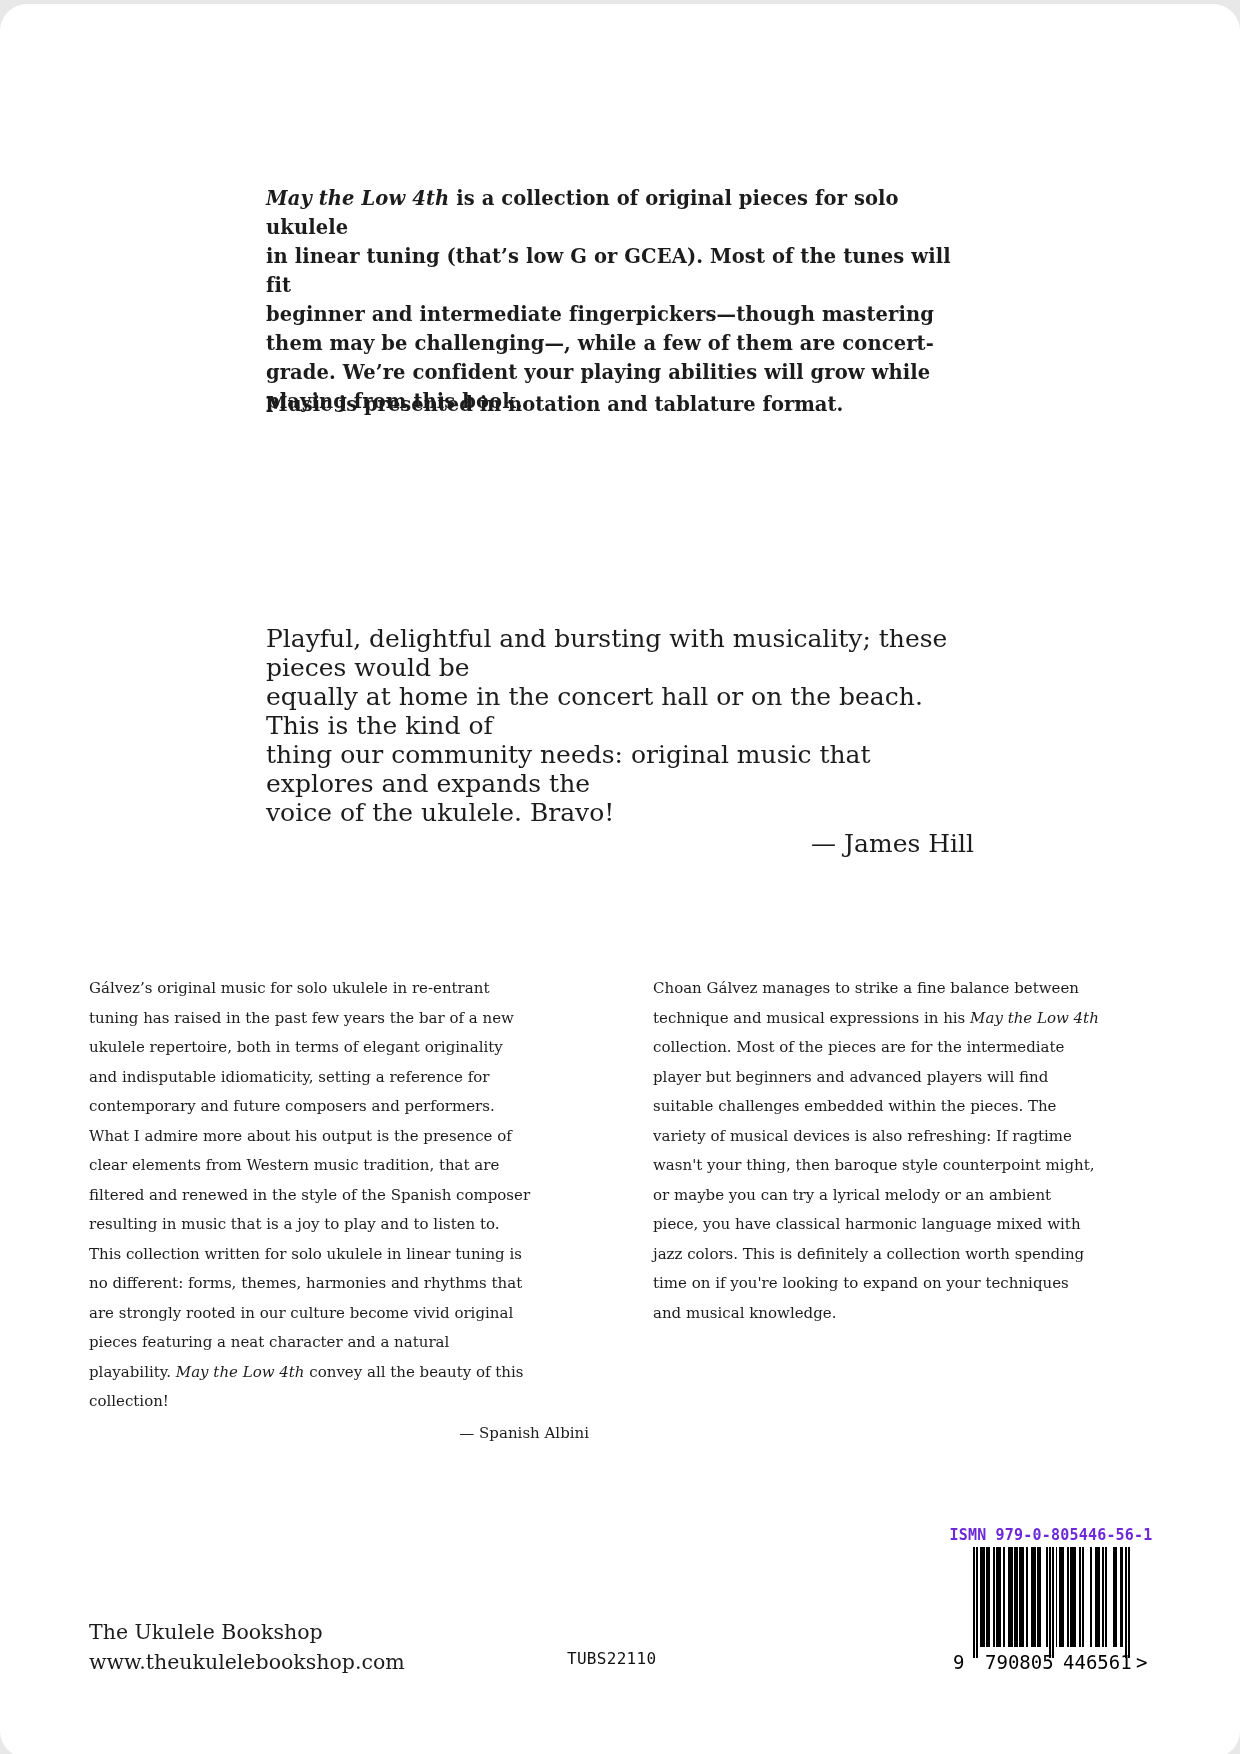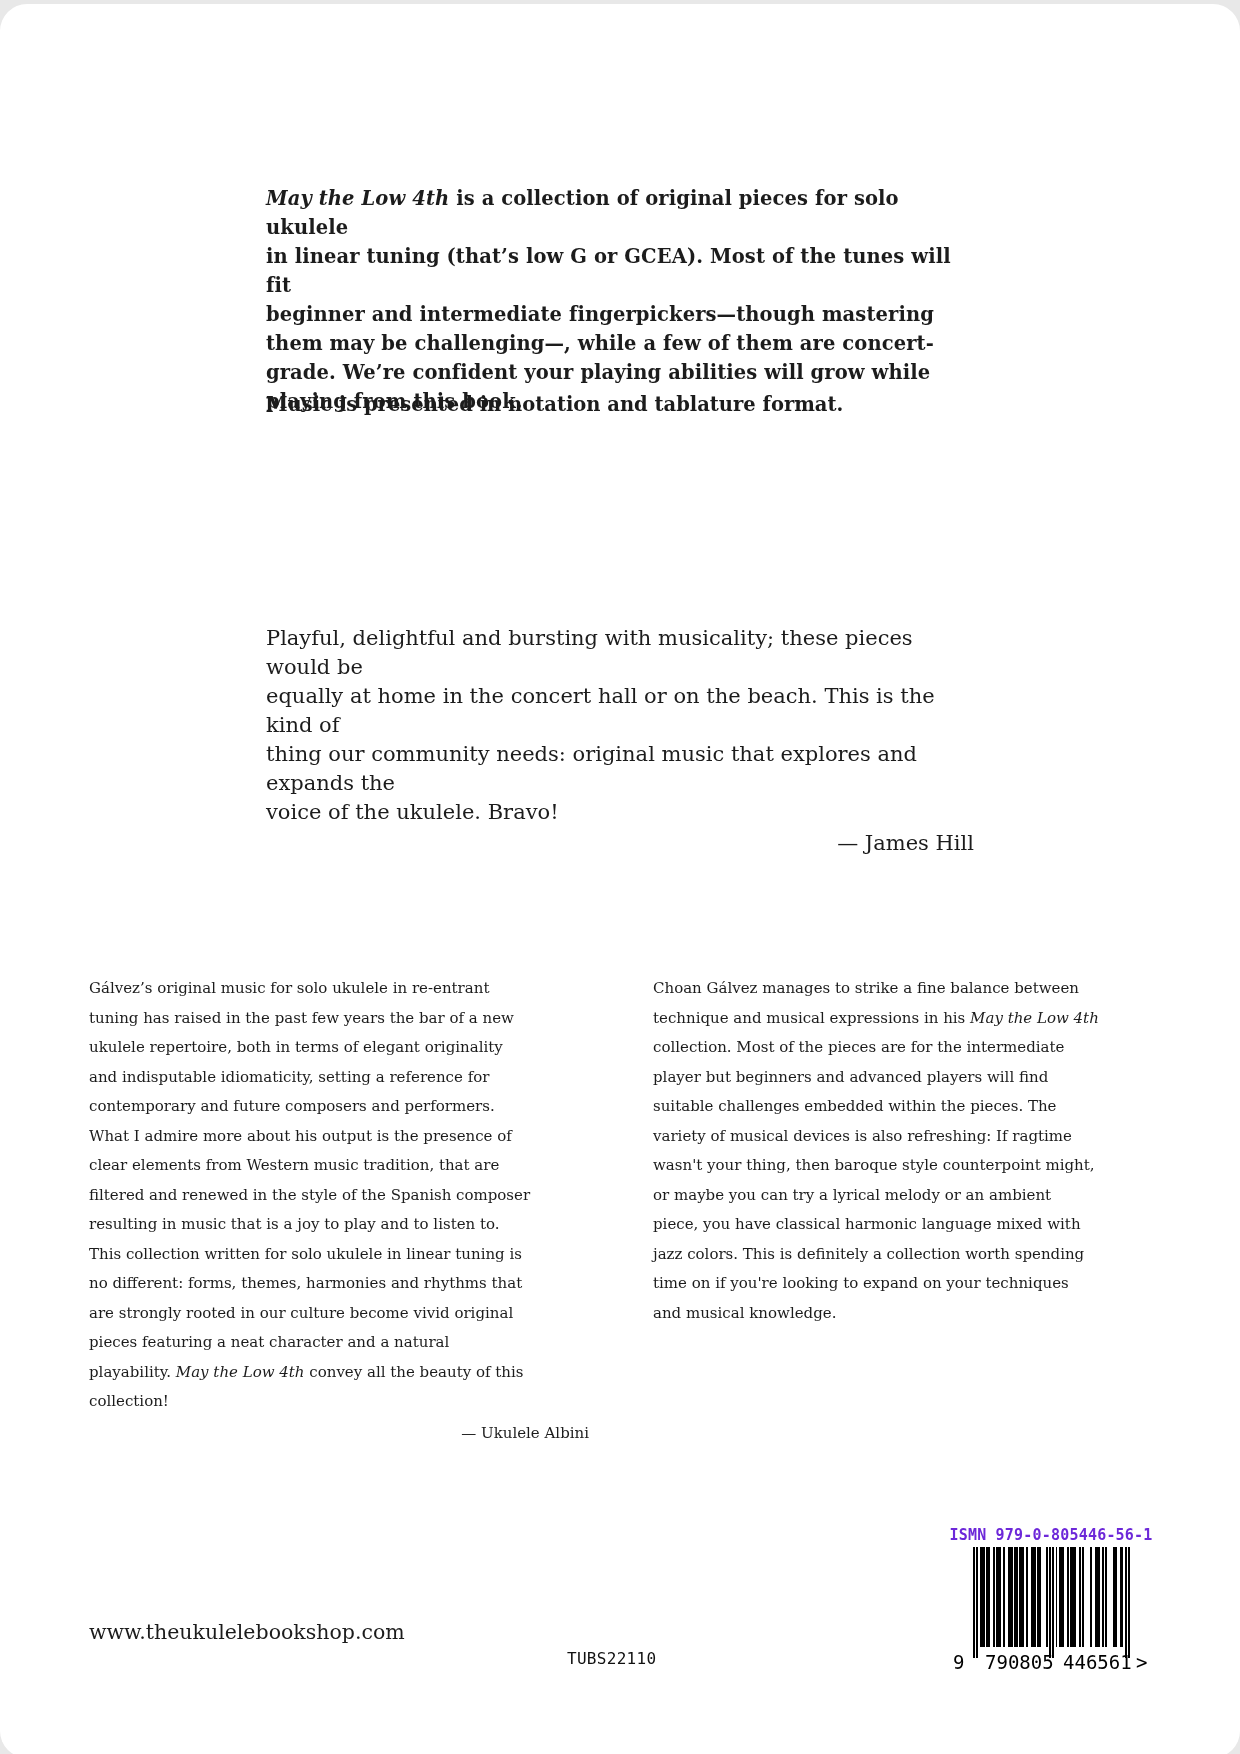--- a/index.html
+++ b/index.html
@@ -20,21 +20,21 @@
     left: 266px; top: 180px; width: 715px;
     font-size: 19.5px; font-weight: bold; line-height: 29px;
     letter-spacing: 0.1px;
   }
   .format-note {
     left: 266px; top: 386px; width: 715px;
     font-size: 19.5px; font-weight: bold; line-height: 29px;
   }
   .quote {
     left: 266px; top: 620px; width: 708px;
-    font-size: 21px; line-height: 29px;
+    font-size: 25px; line-height: 29px;
   }
   .col {
     font-size: 15px; line-height: 29.5px;
   }
   .col-left  { left: 89px;  top: 970px; width: 500px; }
   .col-right { left: 653px; top: 970px; width: 506px; }
   .attribution { display: block; text-align: right; margin-top: 2px; }
   .footer-left {
     left: 89px; top: 1613px; width: 420px;
     font-size: 20.5px; line-height: 30px;
@@ -69,28 +69,29 @@
 
   <div class="abs format-note">Music is presented in notation and tablature format.</div>
 
   <div class="abs quote">
     <div class="lines"><span>Playful, delightful and bursting with musicality; these pieces would be</span><br><span>equally at home in the concert hall or on the beach. This is the kind of</span><br><span>thing our community needs: original music that explores and expands the</span><br><span>voice of the ukulele. Bravo!</span></div>
     <span class="attribution">— James Hill</span>
   </div>
 
   <div class="abs col col-left">
     <div class="lines"><span>Gálvez’s original music for solo ukulele in re-entrant</span><br><span>tuning has raised in the past few years the bar of a new</span><br><span>ukulele repertoire, both in terms of elegant originality</span><br><span>and indisputable idiomaticity, setting a reference for</span><br><span>contemporary and future composers and performers.</span><br><span>What I admire more about his output is the presence of</span><br><span>clear elements from Western music tradition, that are</span><br><span>filtered and renewed in the style of the Spanish composer</span><br><span>resulting in music that is a joy to play and to listen to.</span><br><span>This collection written for solo ukulele in linear tuning is</span><br><span>no different: forms, themes, harmonies and rhythms that</span><br><span>are strongly rooted in our culture become vivid original</span><br><span>pieces featuring a neat character and a natural</span><br><span>playability. </span><span class="it">May the Low 4th</span><span> convey all the beauty of this</span><br><span>collection!</span></div>
-    <span class="attribution">— Ukulele Albini</span>
+    <span class="attribution">— Spanish Albini</span>
   </div>
 
   <div class="abs col col-right">
     <div class="lines"><span>Choan Gálvez manages to strike a fine balance between</span><br><span>technique and musical expressions in his </span><span class="it">May the Low 4th</span><br><span>collection. Most of the pieces are for the intermediate</span><br><span>player but beginners and advanced players will find</span><br><span>suitable challenges embedded within the pieces. The</span><br><span>variety of musical devices is also refreshing: If ragtime</span><br><span>wasn't your thing, then baroque style counterpoint might,</span><br><span>or maybe you can try a lyrical melody or an ambient</span><br><span>piece, you have classical harmonic language mixed with</span><br><span>jazz colors. This is definitely a collection worth spending</span><br><span>time on if you're looking to expand on your techniques</span><br><span>and musical knowledge.</span></div>
   </div>
 
   <div class="abs footer-left">
+    <div>The Ukulele Bookshop</div>
     <div>www.theukulelebookshop.com</div>
   </div>
 
   <div class="abs catalog mono">TUBS22110</div>
 
   <div class="abs barcode-region">
     <div class="ismn-label mono">ISMN 979-0-805446-56-1</div>
     <div class="bars-host">
         <div class="bar guard" style="left: 0px; width: 1.95px;"></div>
         <div class="bar guard" style="left: 3.3px; width: 1.95px;"></div>

